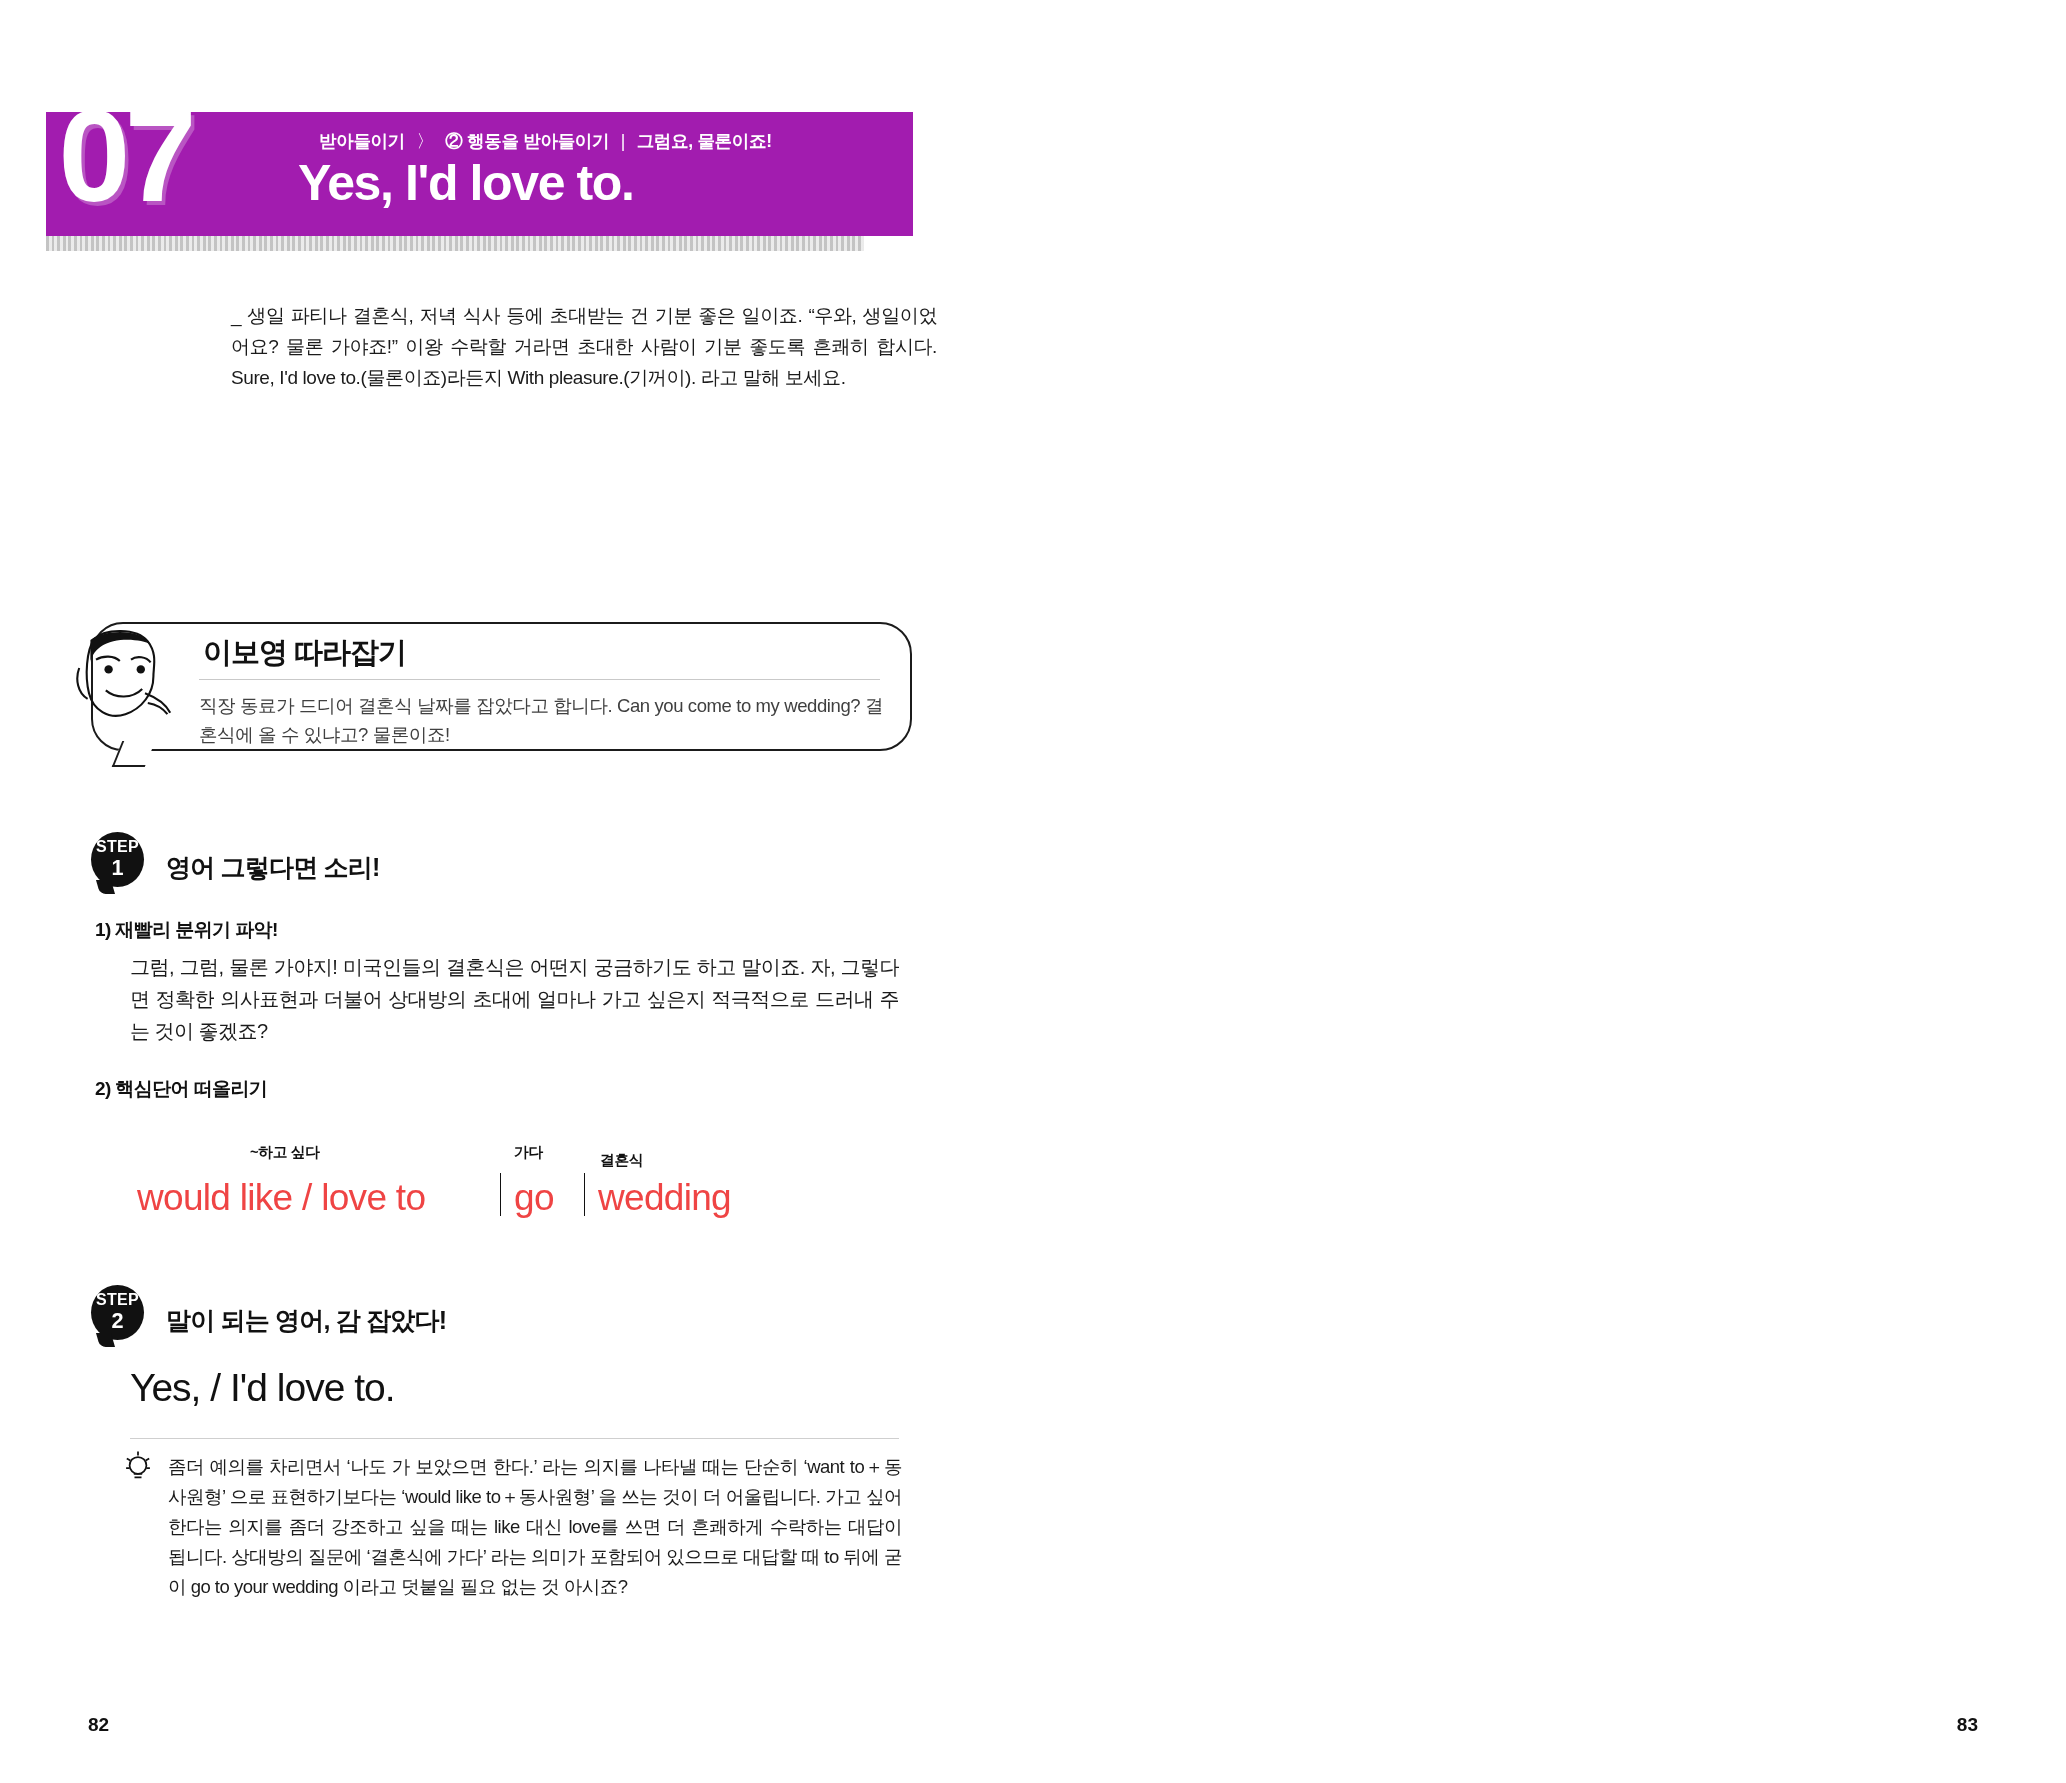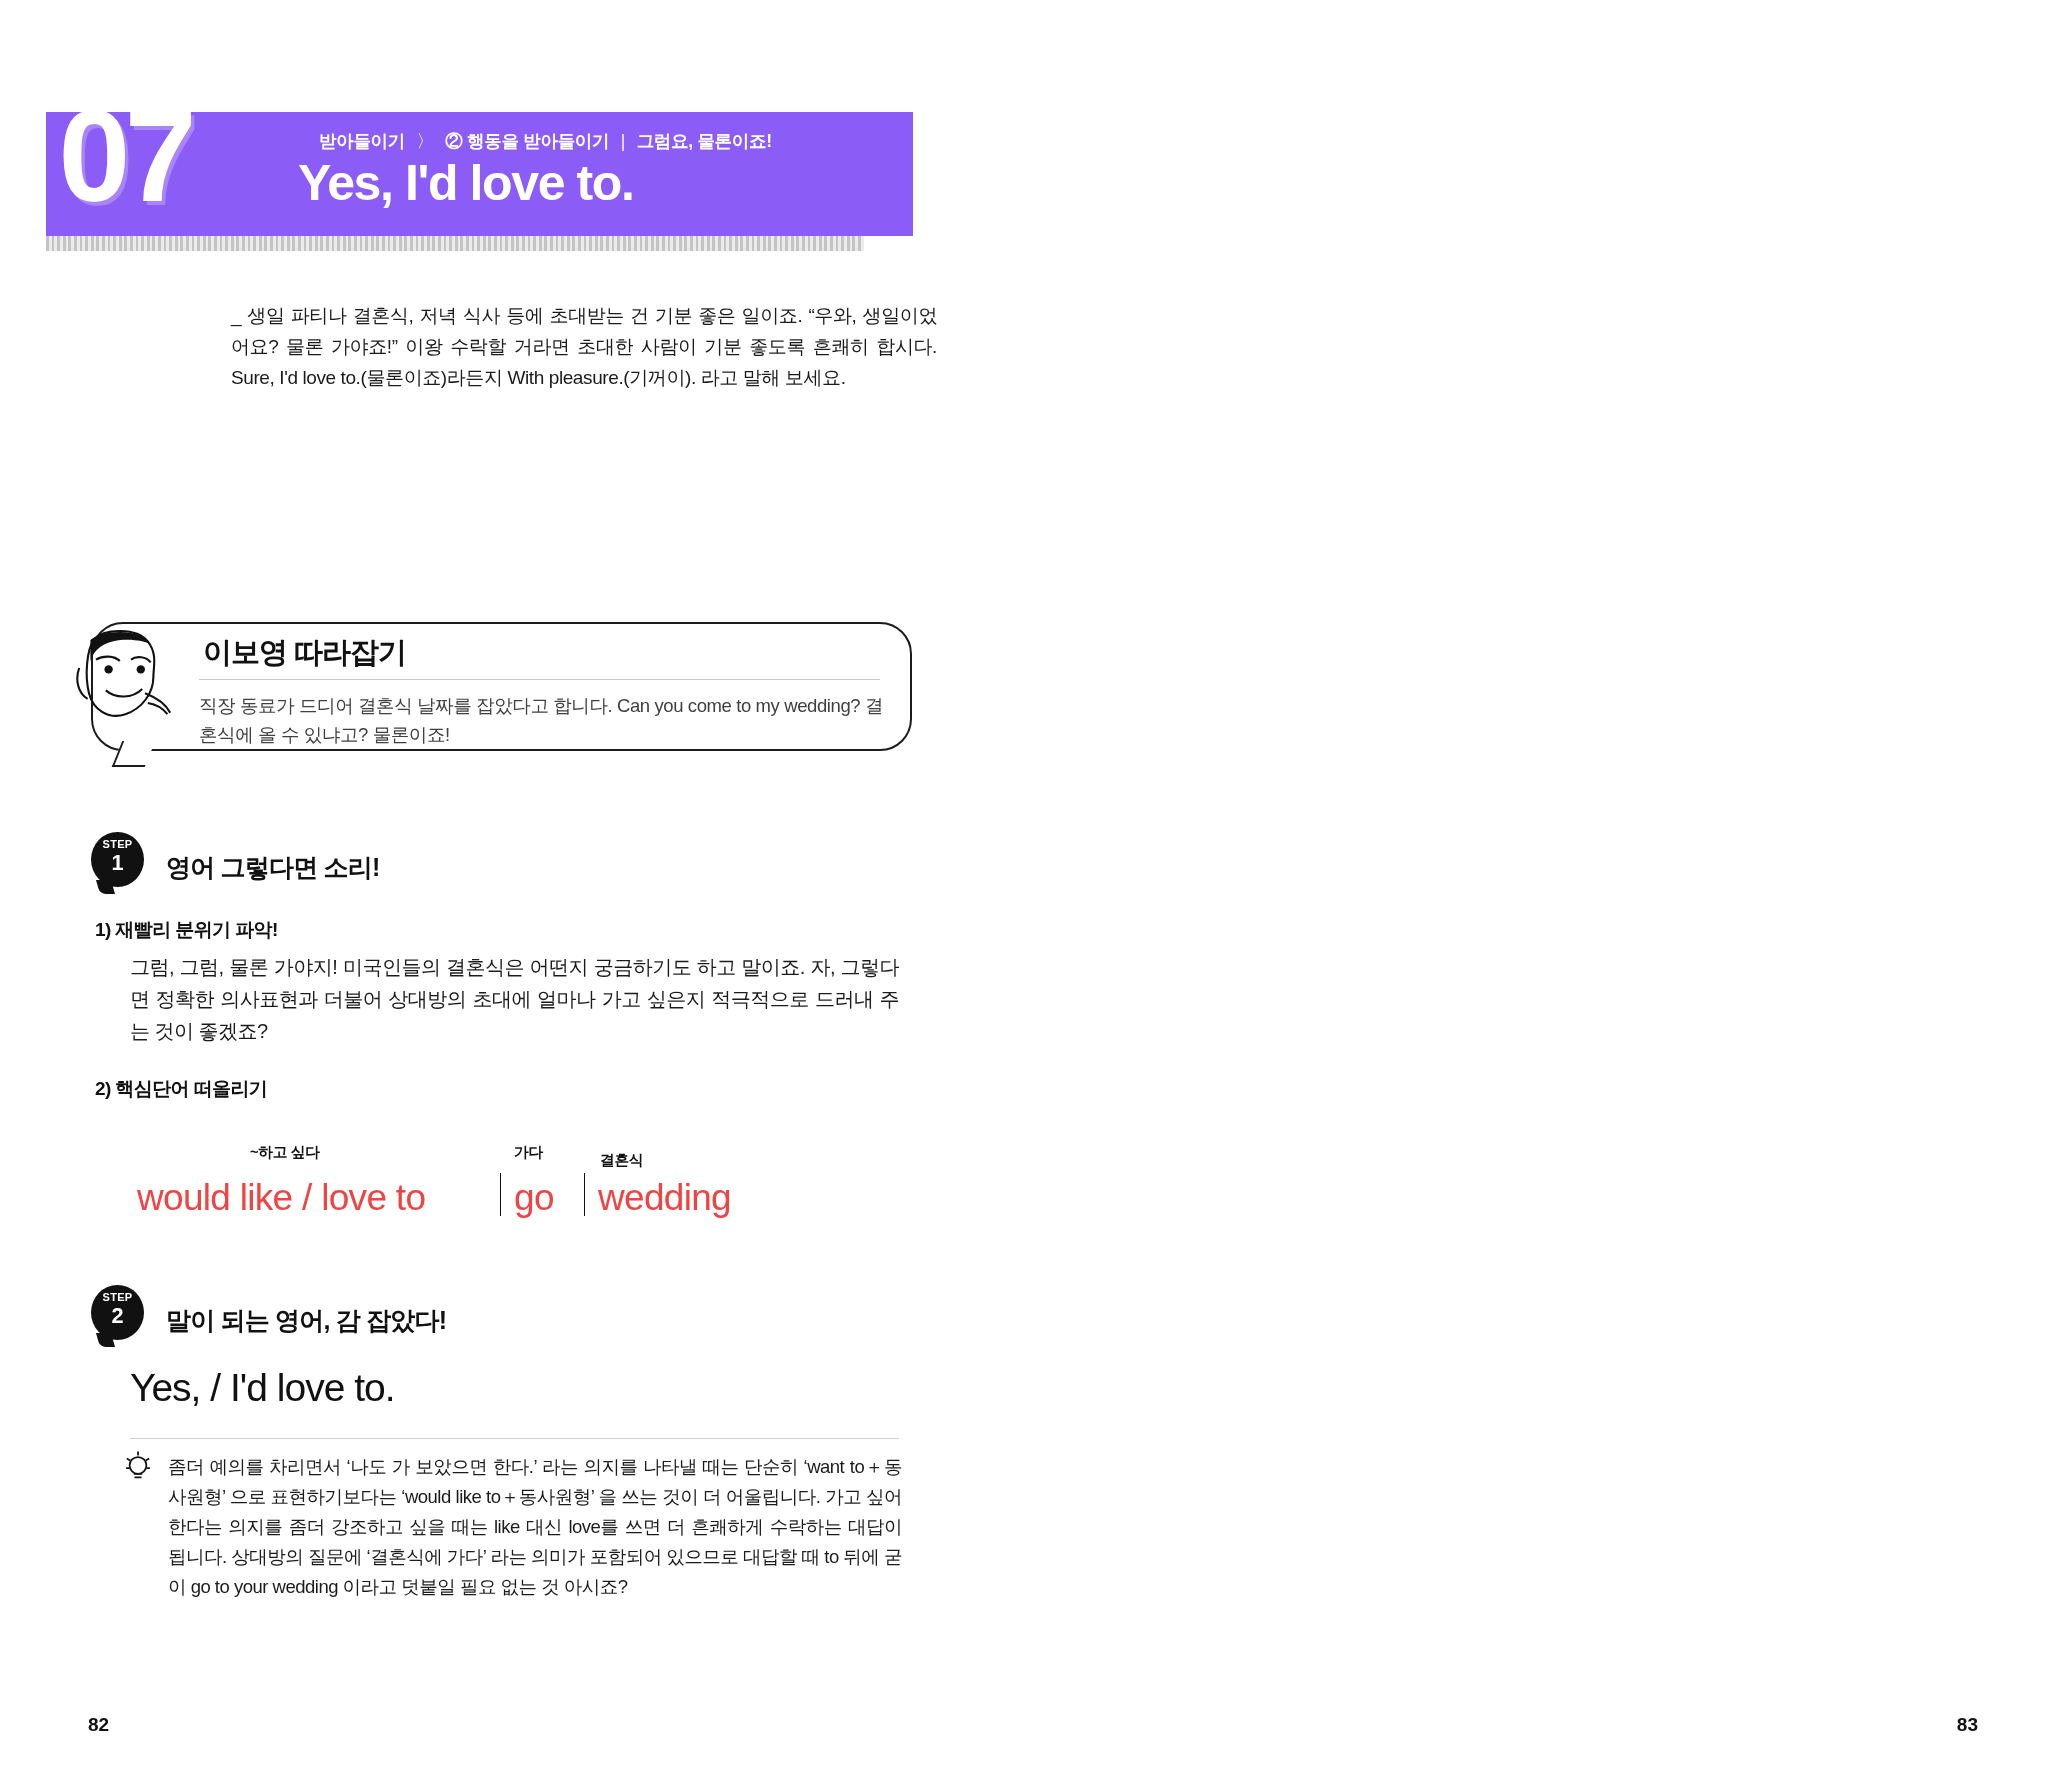--- a/index.html
+++ b/index.html
@@ -32,21 +32,21 @@
     width: 1033px;
   }
 
   
   .banner {
     position: absolute;
     left: 46px;
     top: 112px;
     width: 867px;
     height: 124px;
-    background: #8b5cf6;
+    background: #a21caf;
     overflow: hidden;
   }
   .banner-shadow {
     position: absolute;
     left: 46px;
     top: 236px;
     width: 818px;
     height: 15.4px;
     background: repeating-linear-gradient(90deg, #b9b9b9 0 2.8px, #e8e8e8 2.8px 5.6px);
     opacity: .85;
@@ -174,21 +174,21 @@
     left: 7px;
     bottom: -7px;
     width: 15.4px;
     height: 14px;
     background: #111;
     transform: skewX(16deg);
     border-bottom-left-radius: 5.6px;
   }
   .step-badge .w {
     display: block;
-    font-size: 11px;
+    font-size: 16px;
     font-weight: 700;
     letter-spacing: 0.3px;
     line-height: 1;
   }
   .step-badge .n {
     display: block;
     font-size: 21.7px;
     font-weight: 700;
     line-height: 1.1;
     margin-top: 1.4px;

